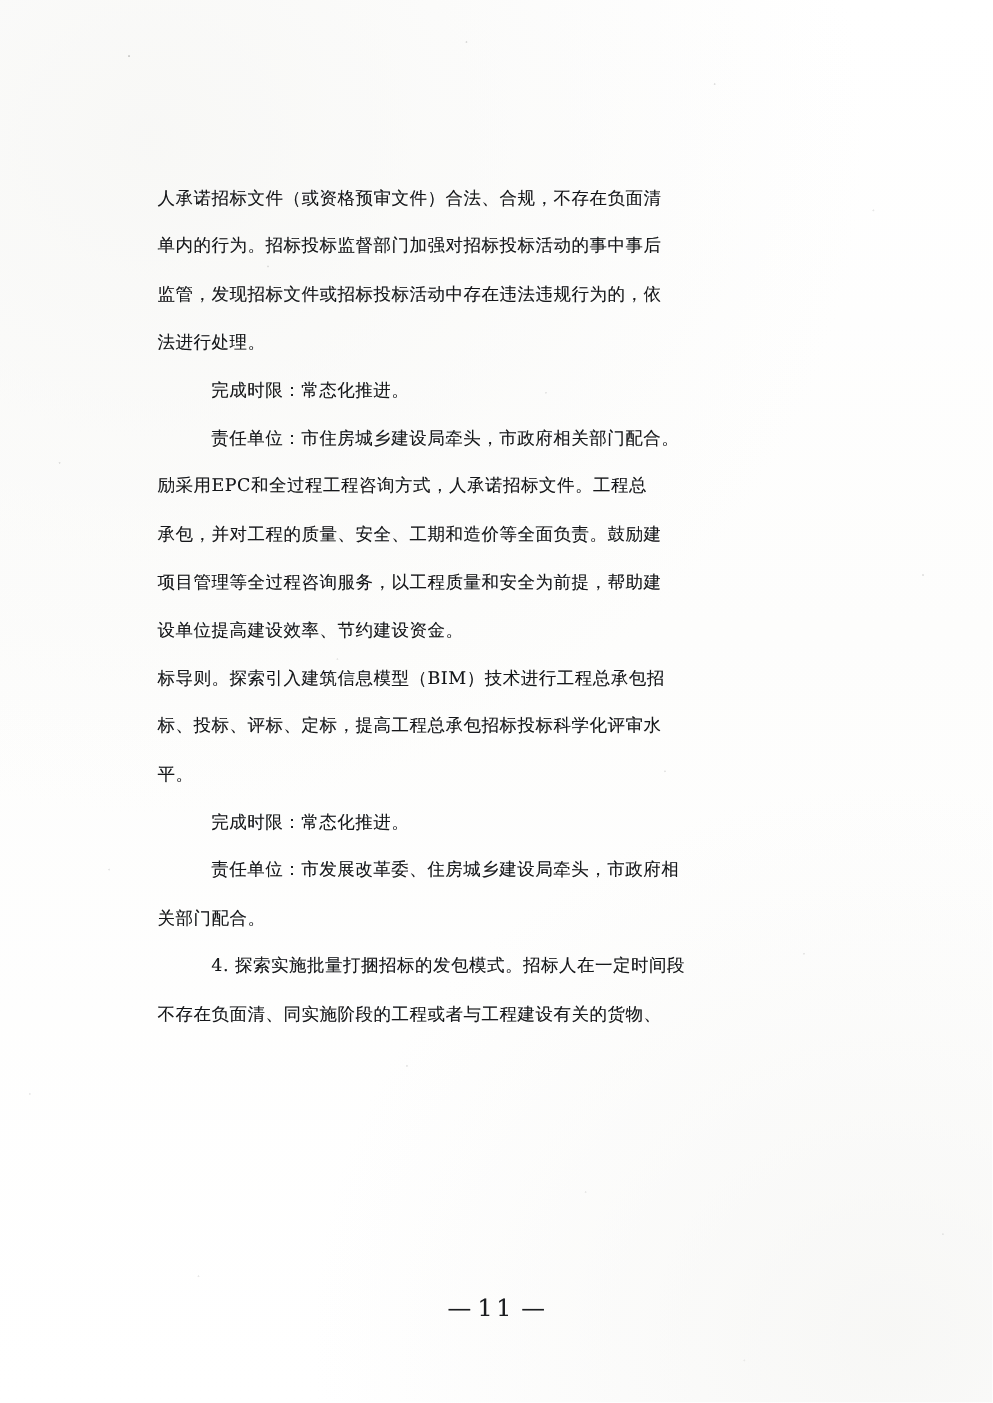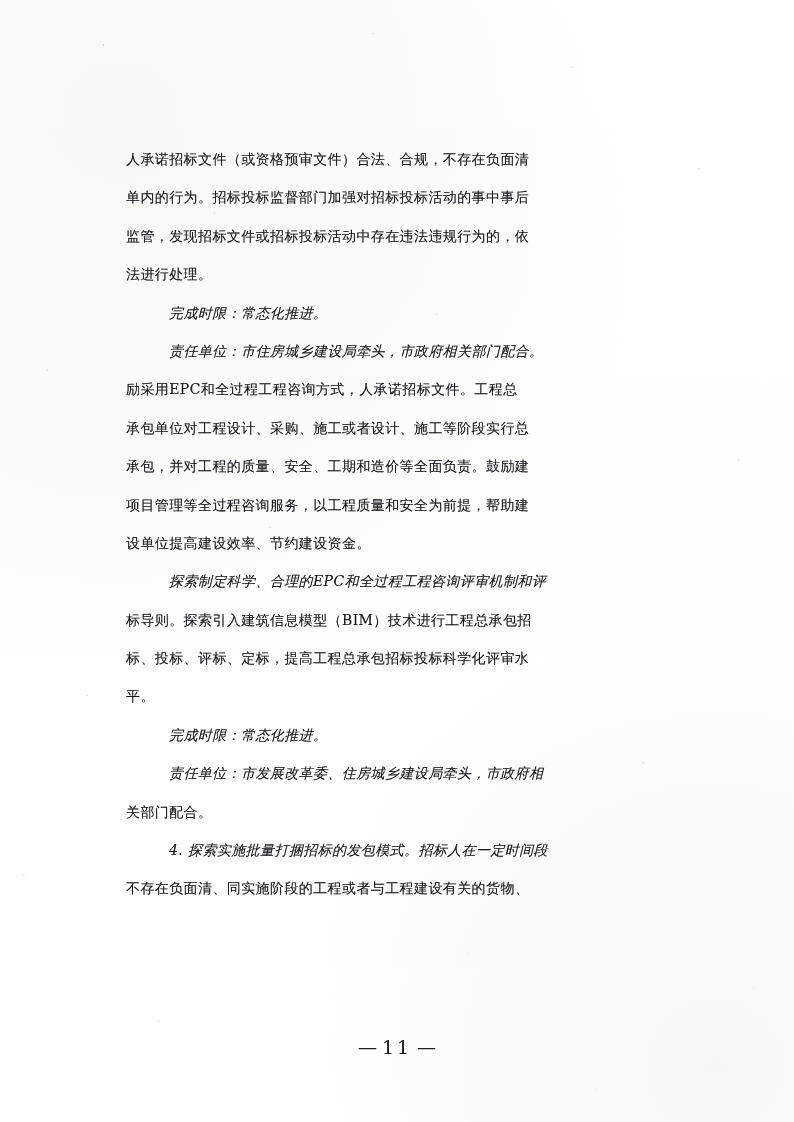--- a/index.html
+++ b/index.html
@@ -76,21 +76,20 @@
     color: #15171a;
     white-space: nowrap;
     letter-spacing: 0.4px;
     text-rendering: optimizeLegibility;
     
     text-shadow: 0 0 0.35px rgba(40,40,40,0.38);
   }
 
   .line.indent {
     text-indent: 43px;
-    font-style: italic;
   }
 
   
   .page-number {
     position: absolute;
     left: 0;
     right: 0;
     top: 1036px;
     text-align: center;
     font-size: 19px;
@@ -113,25 +112,23 @@
   <div class="speckles"></div>
 
   <div class="body-text">
     <div class="line">人承诺招标文件（或资格预审文件）合法、合规，不存在负面清</div>
     <div class="line">单内的行为。招标投标监督部门加强对招标投标活动的事中事后</div>
     <div class="line">监管，发现招标文件或招标投标活动中存在违法违规行为的，依</div>
     <div class="line">法进行处理。</div>
     <div class="line indent">完成时限：常态化推进。</div>
     <div class="line indent">责任单位：市住房城乡建设局牵头，市政府相关部门配合。</div>
     <div class="line">励采用EPC和全过程工程咨询方式，人承诺招标文件。工程总</div>
-    <div class="line">承包单位对工程设计、采购、施工或者设计、施工等阶段实行总</div>
     <div class="line">承包，并对工程的质量、安全、工期和造价等全面负责。鼓励建</div>
     <div class="line">项目管理等全过程咨询服务，以工程质量和安全为前提，帮助建</div>
     <div class="line">设单位提高建设效率、节约建设资金。</div>
-    <div class="line indent">探索制定科学、合理的EPC和全过程工程咨询评审机制和评</div>
     <div class="line">标导则。探索引入建筑信息模型（BIM）技术进行工程总承包招</div>
     <div class="line">标、投标、评标、定标，提高工程总承包招标投标科学化评审水</div>
     <div class="line">平。</div>
     <div class="line indent">完成时限：常态化推进。</div>
     <div class="line indent">责任单位：市发展改革委、住房城乡建设局牵头，市政府相</div>
     <div class="line">关部门配合。</div>
     <div class="line indent">4. 探索实施批量打捆招标的发包模式。招标人在一定时间段</div>
     <div class="line">不存在负面清、同实施阶段的工程或者与工程建设有关的货物、</div>
   </div>
 

